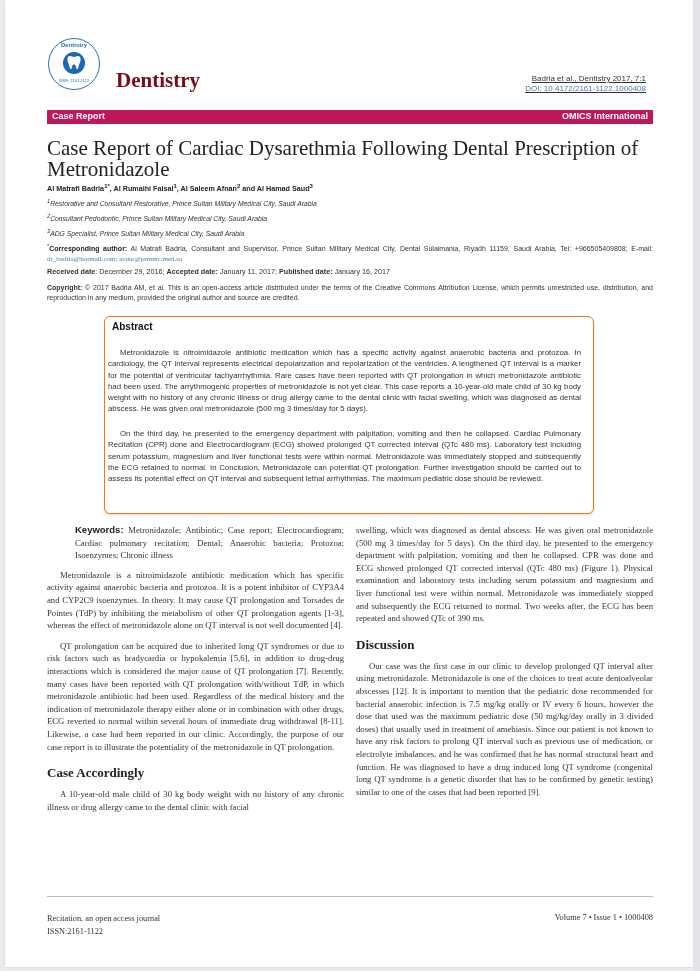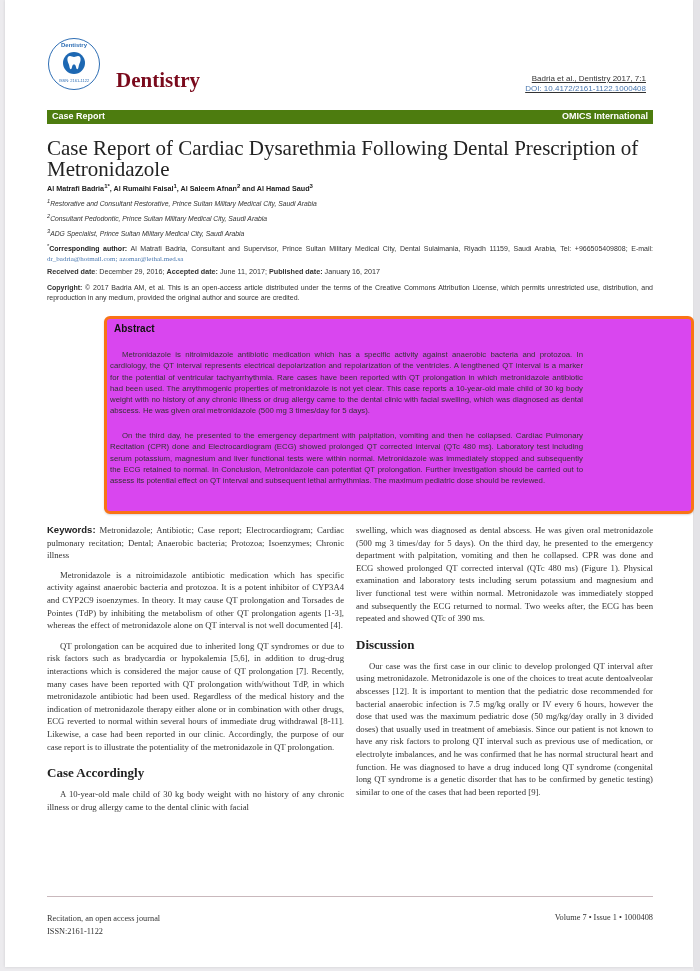--- a/index.html
+++ b/index.html
@@ -18,38 +18,38 @@
   .logo .top-text { position:absolute; left:0; right:0; top:3px; text-align:center; font:bold 6px "Liberation Sans", sans-serif; color:#2f6fb5; }
   .logo .inner { position:absolute; left:14px; top:13px; width:22px; height:22px; border-radius:50%; background:#1d68b3; }
   .logo .inner svg { position:absolute; left:4px; top:3px; }
   .logo .bot-text { position:absolute; left:0; right:0; bottom:6px; text-align:center; font:4px "Liberation Sans", sans-serif; color:#2f6fb5; }
   .journal-name {
     position:absolute; left:116px; top:68px; font:bold 21px "Liberation Serif", serif; color:#7a0a1c;
   }
   .citation { position:absolute; right:54px; top:74px; text-align:right; font:8px "Liberation Sans", sans-serif; line-height:10px; color:#333;text-decoration:underline; }
   .citation .doi { color:#4a78b0; }
   .bar {
-    position:absolute; left:47px; top:110px; width:606px; height:14px; background:#4d7c0f;
+    position:absolute; left:47px; top:110px; width:606px; height:14px; background:#be185d;
     font:bold 9px "Liberation Sans", sans-serif; color:#fff;text-decoration:underline;
   }
   .bar .left { position:absolute; left:5px; top:1px; }
   .bar .right { position:absolute; right:5px; top:1px; }
   .title {
     position:absolute; left:47px; top:138px; width:600px; font:21px "Liberation Serif", serif; line-height:21px; color:#222;
   }
   .authors { position:absolute; left:47px; top:183px; font:bold 7.2px "Liberation Sans", sans-serif; color:#222; }
   .aff { position:absolute; left:47px; font:italic 6.8px "Liberation Sans", sans-serif; color:#333; }
   .corr { position:absolute; left:47px; top:241px; width:606px; font:7px "Liberation Sans", sans-serif; line-height:10px; color:#333; text-align:justify; }
   .corr b { color:#222; }
   .mail { color:#4a78b0; font-family:"Liberation Serif", serif; }
   .dates { position:absolute; left:47px; top:267px; font:7.2px "Liberation Sans", sans-serif; color:#333; }
   .copy { position:absolute; left:47px; top:283px; width:606px; font:7px "Liberation Sans", sans-serif; line-height:9.5px; color:#333; text-align:justify; }
   .abstract {
-    position:absolute; left:104px; top:316px; width:590px; height:198px; border:3px solid #f97316; border-radius:6px;
-    box-shadow:0 1px 2px rgba(0,0,0,0.15); background:#d946ef; box-sizing:border-box;
+    position:absolute; left:104px; top:316px; width:490px; height:198px; border:1px solid #f97316; border-radius:6px;
+    box-shadow:0 1px 2px rgba(0,0,0,0.15); background:#ffffff; box-sizing:border-box;
   }
   .abstract h3 { position:absolute; left:7px; top:4px; margin:0; font:bold 10px "Liberation Sans", sans-serif; color:#111; }
   .abstract p { position:absolute; left:3px; width:473px; margin:0; font:7.8px "Liberation Sans", sans-serif; line-height:11.3px; color:#333; text-align:justify; text-indent:12px; }
   .col { position:absolute; font:8.7px "Liberation Serif", serif; line-height:12.6px; color:#333; text-align:justify; }
   .col p { margin:0; text-indent:13px; }
   .col h2 { margin:0; font:bold 13px "Liberation Serif", serif; color:#222; }
   .kw-label { font:bold 9.5px "Liberation Sans", sans-serif; color:#222; }
   .footer-rule { position:absolute; left:47px; top:896px; width:606px; height:1px; background:#c9b8bc; }
   .footer-left { position:absolute; left:47px; top:913px; font:8.3px "Liberation Serif", serif; line-height:12.5px; color:#333; }
   .footer-right { position:absolute; right:47px; top:913px; font:8.3px "Liberation Serif", serif; color:#333; }
@@ -99,41 +99,41 @@
   <sup>2</sup><span>Consultant Pedodontic, Prince Sultan Military Medical City, Saudi Arabia</span>
 </div>
 <div class="aff" style="top:228px;">
   <sup>3</sup><span>ADG Specialist, Prince Sultan Military Medical City, Saudi Arabia</span>
 </div>
 
 <div class="corr">
   <sup>*</sup><b>Corresponding author:</b>
   <span>Al Matrafi Badria, Consultant and Supervisor, Prince Sultan Military Medical City, Dental Sulaimania, Riyadh 11159, Saudi Arabia, Tel: +966505409808; E-mail:</span>
   <span class="mail">dr_badria@hotmail.com;</span>
-  <span class="mail">azomar@lethal.med.sa</span>
+  <span class="mail">acute@psmmc.med.sa</span>
 </div>
 
 <div class="dates">
   <b>Received date</b><span>: December 29, 2016;</span>
-  <b>Accepted date:</b><span> June 11, 2017;</span>
+  <b>Accepted date:</b><span> January 11, 2017;</span>
   <b>Published date:</b><span> January 16, 2017</span>
 </div>
 
 <div class="copy">
   <b>Copyright:</b><span> © 2017 Badria AM, et al. This is an open-access article distributed under the terms of the Creative Commons Attribution License, which permits unrestricted use, distribution, and reproduction in any medium, provided the original author and source are credited.</span>
 </div>
 
 <div class="abstract">
   <h3>Abstract</h3>
   <p style="top:30px;">Metronidazole is nitroimidazole antibiotic medication which has a specific activity against anaerobic bacteria and protozoa. In cardiology, the QT interval represents electrical depolarization and repolarization of the ventricles. A lengthened QT interval is a marker for the potential of ventricular tachyarrhythmia. Rare cases have been reported with QT prolongation in which metronidazole antibiotic had been used. The arrythmogenic properties of metronidazole is not yet clear. This case reports a 10-year-old male child of 30 kg body weight with no history of any chronic illness or drug allergy came to the dental clinic with facial swelling, which was diagnosed as dental abscess. He was given oral metronidazole (500 mg 3 times/day for 5 days).</p>
   <p style="top:111px;">On the third day, he presented to the emergency department with palpitation, vomiting and then he collapsed. Cardiac Pulmonary Recitation (CPR) done and Electrocardiogram (ECG) showed prolonged QT corrected interval (QTc 480 ms). Laboratory test including serum potassium, magnesium and liver functional tests were within normal. Metronidazole was immediately stopped and subsequently the ECG retained to normal. In Conclusion, Metronidazole can potentiat QT prolongation. Further investigation should be carried out to assess its potential effect on QT interval and subsequent lethal arrhythmias. The maximum pediatric dose should be reviewed.</p>
 </div>
 
 <div class="col" style="left:47px; top:524px; width:297px;">
-  <div style="text-align:justify;">
+  <div style="text-align:justify;margin-left:28px;">
     <span class="kw-label">Keywords:</span>
     <span>Metronidazole; Antibiotic; Case report; Electrocardiogram; Cardiac pulmonary recitation; Dental; Anaerobic bacteria; Protozoa; Isoenzymes; Chronic illness</span>
   </div>
   <p style="margin-top:7px;">Metronidazole is a nitroimidazole antibiotic medication which has specific activity against anaerobic bacteria and protozoa. It is a potent inhibitor of CYP3A4 and CYP2C9 isoenzymes. In theory. It may cause QT prolongation and Torsades de Pointes (TdP) by inhibiting the metabolism of other QT prolongation agents [1-3], whereas the effect of metronidazole alone on QT interval is not well documented [4].</p>
   <p style="margin-top:8px;">QT prolongation can be acquired due to inherited long QT syndromes or due to risk factors such as bradycardia or hypokalemia [5,6], in addition to drug-drug interactions which is considered the major cause of QT prolongation [7]. Recently, many cases have been reported with QT prolongation with/without TdP, in which metronidazole antibiotic had been used. Regardless of the medical history and the indication of metronidazole therapy either alone or in combination with other drugs, ECG reverted to normal within several hours of immediate drug withdrawal [8-11]. Likewise, a case had been reported in our clinic. Accordingly, the purpose of our case report is to illustrate the potentiality of the metronidazole in QT prolongation.</p>
   <h2 style="margin-top:12px;">Case Accordingly</h2>
   <p style="margin-top:7px;">A 10-year-old male child of 30 kg body weight with no history of any chronic illness or drug allergy came to the dental clinic with facial</p>
 </div>
 
 <div class="col" style="left:356px; top:524px; width:297px;">

